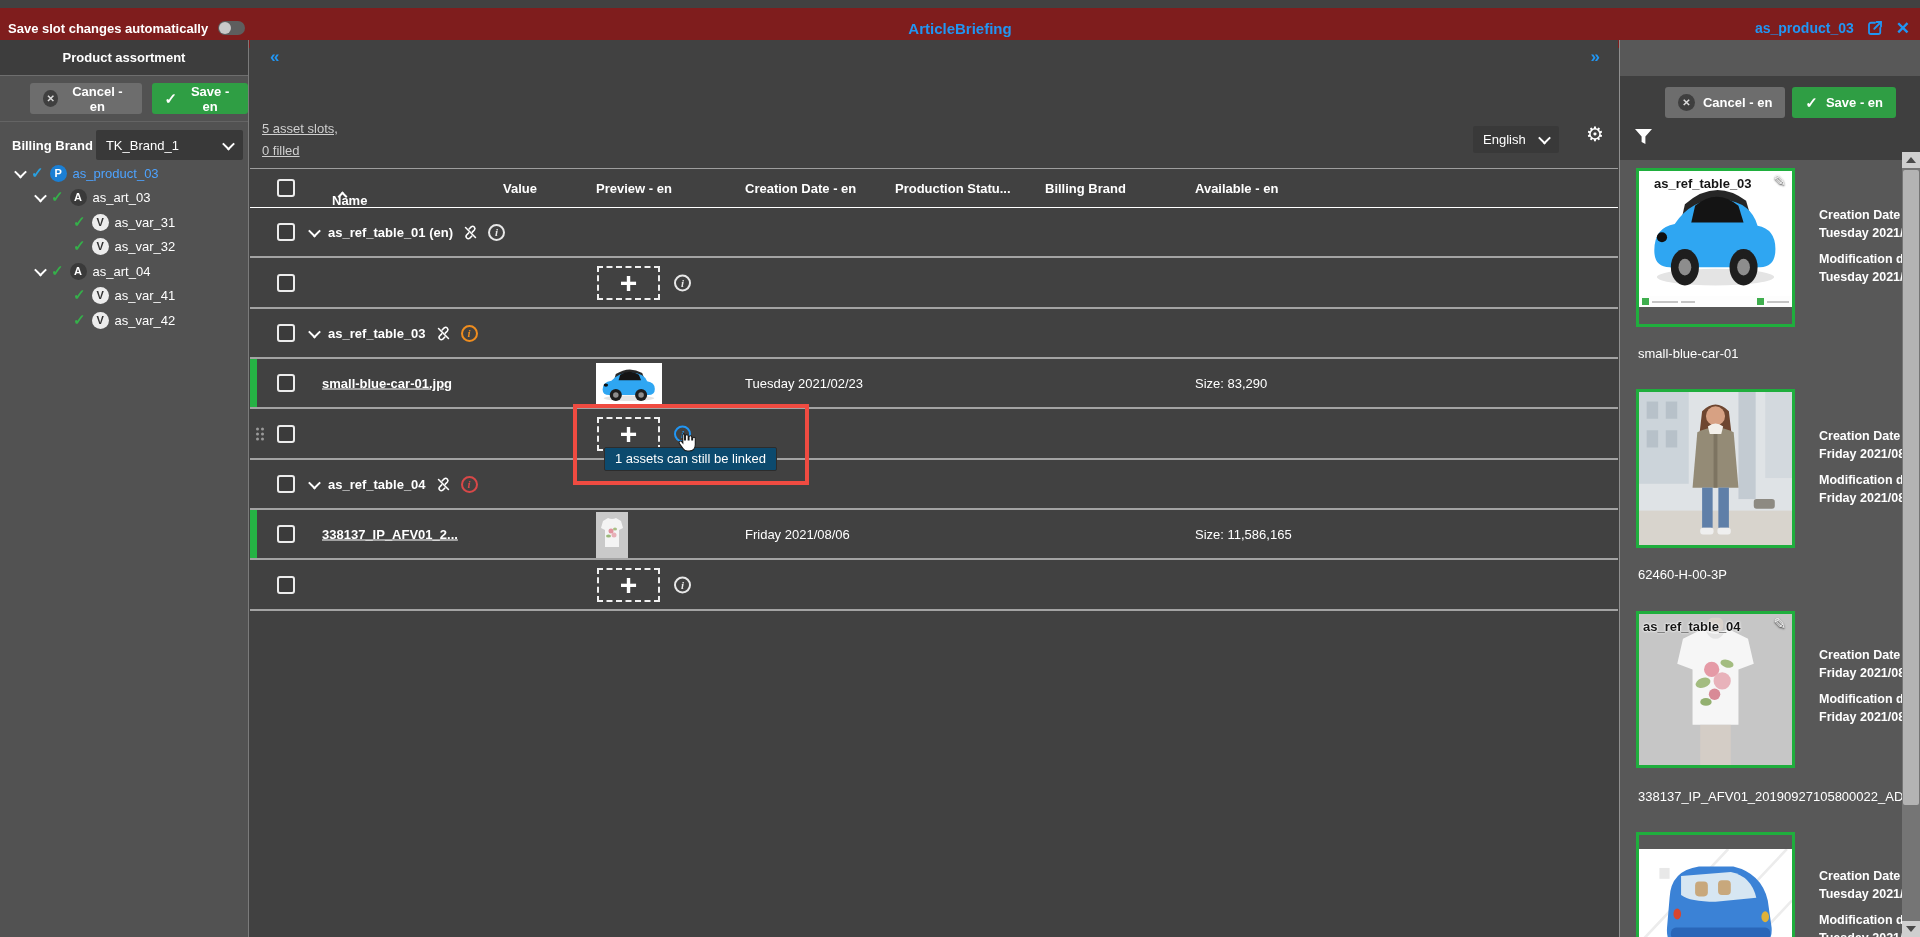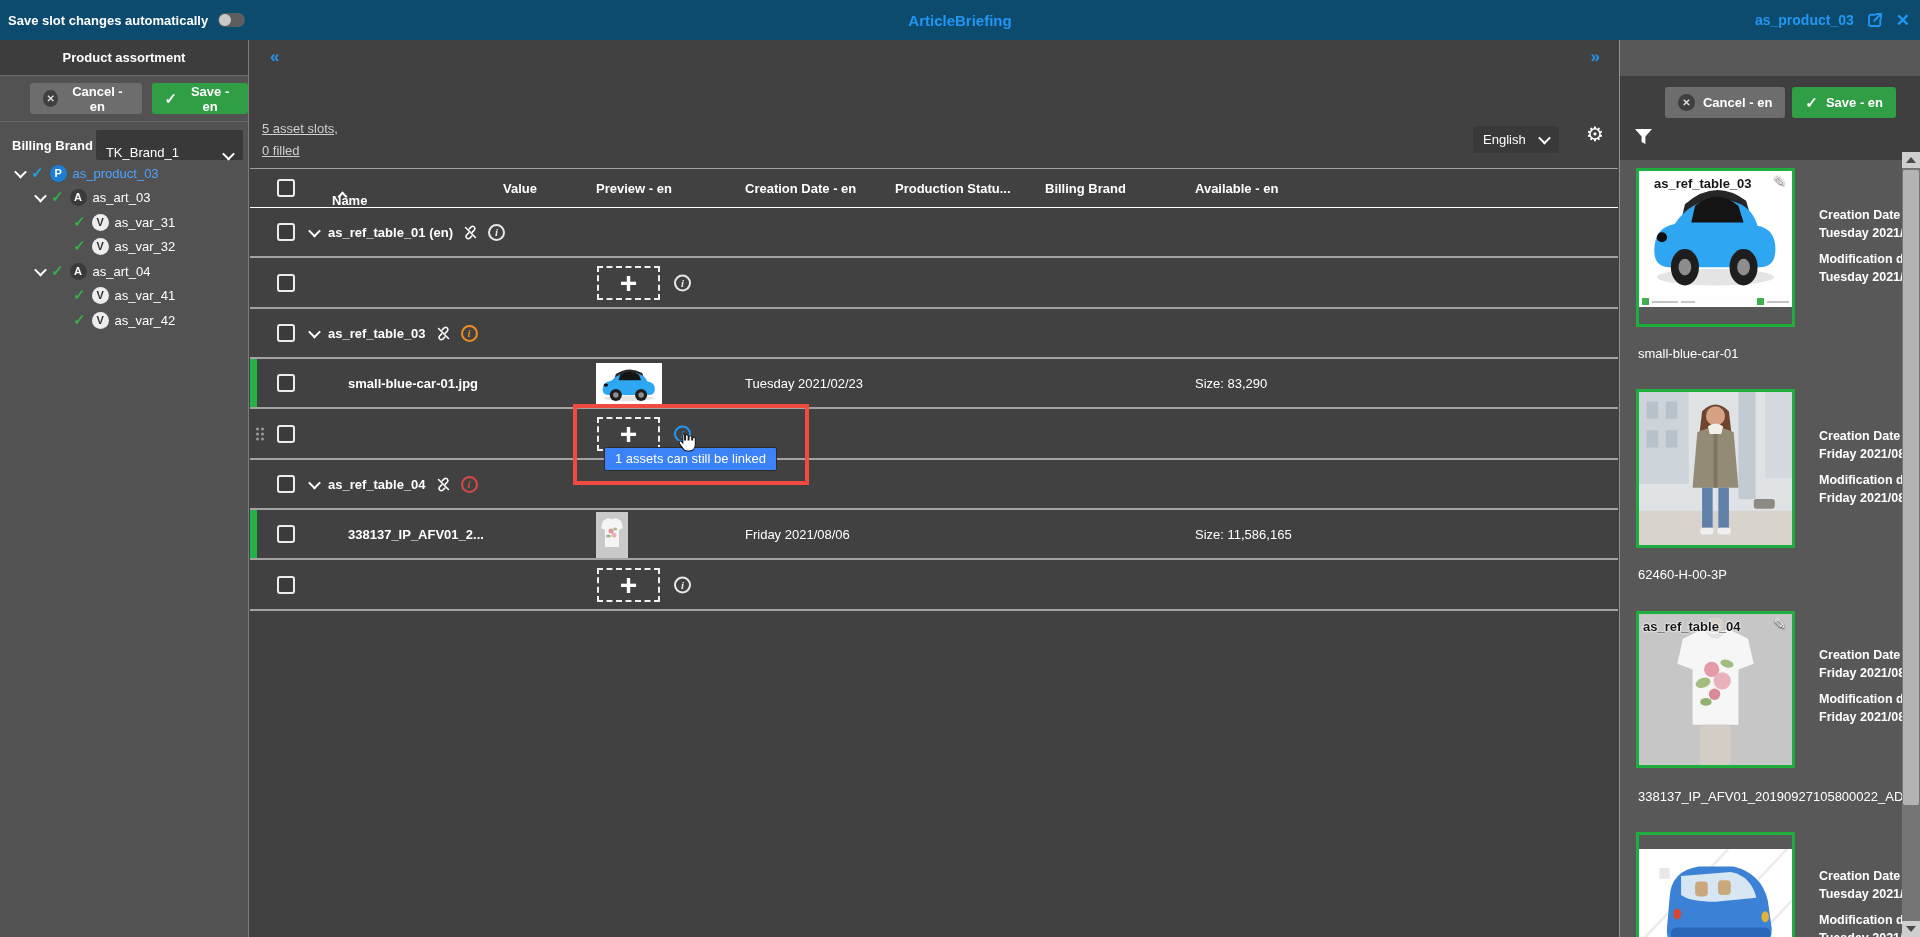--- a/index.html
+++ b/index.html
@@ -3,21 +3,21 @@
 <meta charset="utf-8">
 <style>
   * { box-sizing: border-box; }
   html,body { margin:0; padding:0; background:#222; }
   #app {
     position:relative; width:1920px; height:937px; overflow:hidden;
     background:#414141; color:#fff;
     font-family:"Liberation Sans", sans-serif; font-size:13px;
   }
   
-  .topbar { position:absolute; top:0; left:0; width:1920px; height:40px; background:#0c4a6e; }
+  .topbar { position:absolute; top:8px; left:0; width:1920px; height:40px; background:#7f1d1d; }
   .autosave { position:absolute; left:8px; top:0; height:40px; display:flex; align-items:center; gap:10px; font-weight:700; font-size:13px; }
   .toggle { width:27px; height:14px; border-radius:8px; background:#5e5e5e; position:relative; cursor:pointer; }
   .toggle::after { content:""; position:absolute; left:1px; top:1px; width:12px; height:12px; border-radius:50%; background:#c9c9c9; }
   .apptitle { position:absolute; left:0; right:0; top:0; height:40px; display:flex; align-items:center; justify-content:center;
     color:#2196f3; font-weight:700; font-size:15px; }
   .topright { position:absolute; right:10px; top:0; height:40px; display:flex; align-items:center; gap:12px; }
   .ctxlabel { color:#2196f3; font-weight:700; font-size:14px; }
   .xicon { color:#2196f3; font-weight:700; font-size:17px; cursor:pointer; }
   
   .band-head { position:absolute; top:0; left:0; right:0; height:36px; background:#3d3d3d; border-bottom:1px solid #6e6e6e;
@@ -37,42 +37,42 @@
   .inf.blue   { border-color:#2196f3; color:#2196f3; }
   .cb { position:absolute; left:27px; top:50%; transform:translateY(-50%); width:18px; height:18px;
     border:2px solid #ececec; border-radius:3px; background:#3b3b3b; cursor:pointer; }
   .select { background:#393939; border-radius:2px; color:#fff; display:flex; align-items:center; justify-content:space-between;
     padding:0 10px; font-size:13px; cursor:pointer; }
   
   .sidebar { position:absolute; top:40px; left:0; width:249px; bottom:0; background:#525252; border-right:1px solid #7b7b7b; }
   .sidebar .btnrow { position:absolute; top:36px; left:0; right:0; height:46px; border-bottom:1px solid #646464;
     display:flex; align-items:center; padding-left:30px; gap:10px; }
   .billingrow { position:absolute; top:82px; left:0; right:0; height:46px; display:flex; align-items:center; padding-left:12px; }
-  .billing-select { width:147px; height:30px; margin-left:3px;align-items:flex-end; }
+  .billing-select { width:147px; height:30px; margin-left:3px; }
   .titem { position:absolute; height:24px; display:flex; align-items:center; gap:6px; font-size:13px; cursor:pointer; }
   .tick { font-size:15px; font-weight:700; }
   .tick.blue { color:#29a0e0; } .tick.green { color:#35b04a; }
   .badge { width:17px; height:17px; border-radius:50%; display:flex; align-items:center; justify-content:center;
     flex:none; font-size:11px; font-weight:700; }
   .badge.p { background:#1b7fd4; color:#fff; }
   .badge.a { background:#3a3a3a; color:#fff; }
   .badge.v { background:#ededed; color:#333; }
   .tlabel.product { color:#4da3ff; }
   
   .main { position:absolute; top:40px; left:250px; width:1368px; bottom:0; background:#414141; }
   .collapse-l { position:absolute; left:20px; top:7px; color:#2196f3; font-size:17px; font-weight:700; cursor:pointer; }
   .collapse-r { position:absolute; right:18px; top:7px; color:#2196f3; font-size:17px; font-weight:700; cursor:pointer; }
   .summary { position:absolute; left:12px; top:78px; color:#cfcfcf; line-height:22px;text-decoration:underline; }
   .lang-select { position:absolute; left:1223px; top:86px; width:86px; height:27px; }
   .gear { position:absolute; left:1336px; top:84px; font-size:20px; color:#fff; cursor:pointer; line-height:1; }
   .thead { position:absolute; top:128px; left:0; right:0; height:40px; border-top:1px solid #9e9e9e; border-bottom:1px solid #ffffff; font-weight:700; }
   .thead span { position:absolute; top:12px; white-space:nowrap; }
   .irow { position:absolute; left:0; right:0; height:50px; border-bottom:2px solid #a3a3a3; }
   .gwrap { position:absolute; left:60px; top:0; height:100%; display:flex; align-items:center; gap:9px; font-weight:700; }
-  .aname { position:absolute; left:98px; top:50%; transform:translateY(-50%); font-weight:700; white-space:nowrap; }
+  .aname { position:absolute; left:72px; top:50%; transform:translateY(-50%); font-weight:700; white-space:nowrap;text-decoration:underline; }
   .cell { position:absolute; top:50%; transform:translateY(-50%); white-space:nowrap; }
   .gbar { position:absolute; left:0; top:0; bottom:0; width:7px; background:#25b244; }
   .plusbtn { position:absolute; left:347px; top:8px; width:63px; height:34px; border:2px dashed #f0f0f0;
     display:flex; align-items:center; justify-content:center; cursor:pointer; }
   .plusbtn span { font-size:30px; font-weight:700; color:#fff; line-height:24px; }
   .rowinf { position:absolute; left:424px; top:50%; transform:translateY(-50%); }
   .thumb { position:absolute; background:#fff; overflow:hidden; }
   .draghandle { position:absolute; left:6px; top:50%; transform:translateY(-50%); display:grid;
     grid-template-columns:3px 3px; grid-auto-rows:3px; gap:2px; cursor:grab; }
   .draghandle i { background:#9a9a9a; border-radius:50%; }
@@ -94,21 +94,21 @@
   .wmsq { width:7px; height:7px; background:#3fae4e; flex:none; }
   .wmln { height:2px; background:#c4c4c4; }
   
   .wsb { position:absolute; top:152px; right:0; width:18px; bottom:0; background:#757575; }
   .wsb .arrow { position:absolute; left:0; width:18px; height:16px; background:#cfcfcf; display:flex; align-items:center; justify-content:center; cursor:pointer; }
   .tri-up { width:0; height:0; border-left:5px solid transparent; border-right:5px solid transparent; border-bottom:6px solid #4a4a4a; }
   .tri-dn { width:0; height:0; border-left:5px solid transparent; border-right:5px solid transparent; border-top:6px solid #4a4a4a; }
   .wsb .thumbbar { position:absolute; left:1px; width:16px; top:18px; height:635px; background:#b3b3b3; border-radius:2px; cursor:pointer; }
   
   .annotation { position:absolute; left:573px; top:404px; width:236px; height:81px; border:4px solid #ef4b41; z-index:50; pointer-events:none; }
-  .tooltip { position:absolute; left:604px; top:447px; background:#3b82f6; color:#fff; padding:3px 10px 4px; border-radius:2px;
+  .tooltip { position:absolute; left:604px; top:447px; background:#0c4a6e; color:#fff; padding:3px 10px 4px; border-radius:2px;
     z-index:60; white-space:nowrap; border:1px solid #2c2c2c; }
   .cursor { position:absolute; left:674px; top:430px; z-index:70; pointer-events:none; }
 </style>
 </head>
 <body>
 
 <div id="app">
 
   <div class="topbar">
     <div class="autosave">

